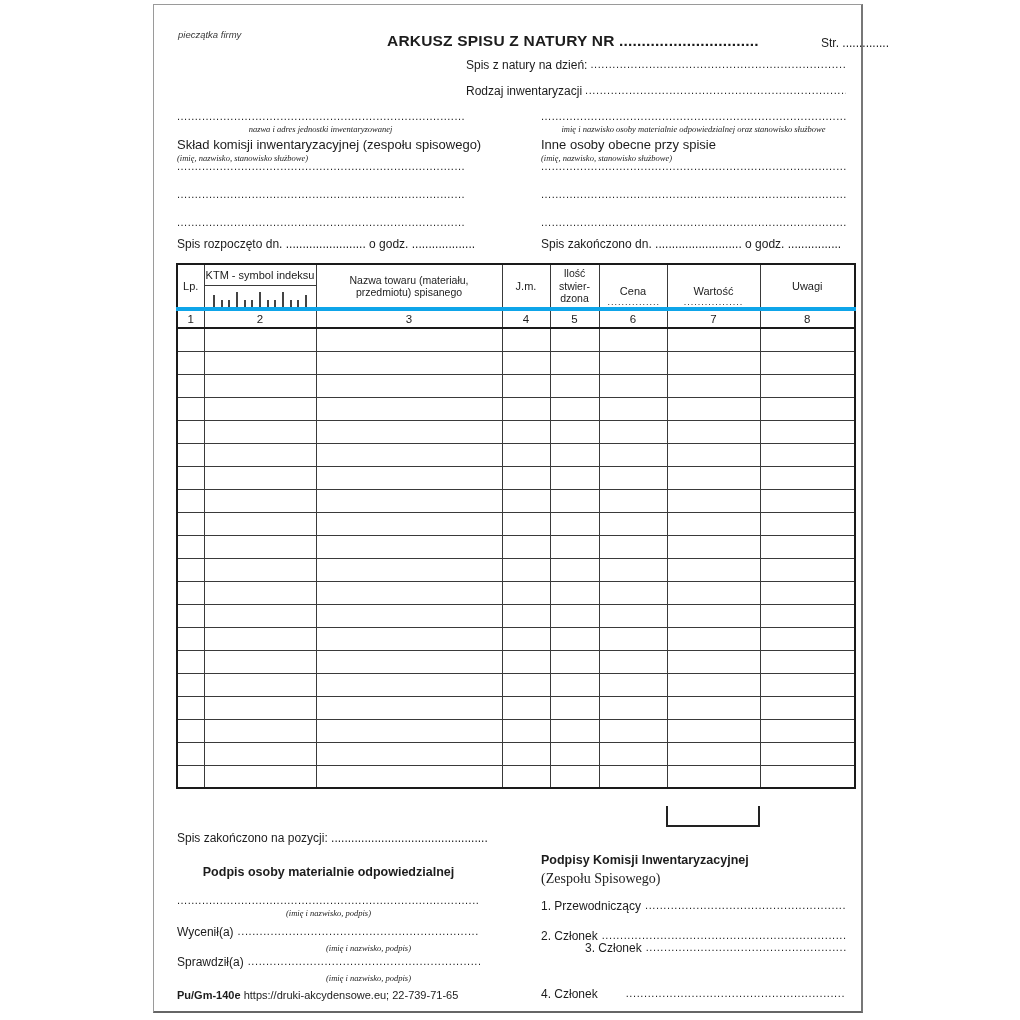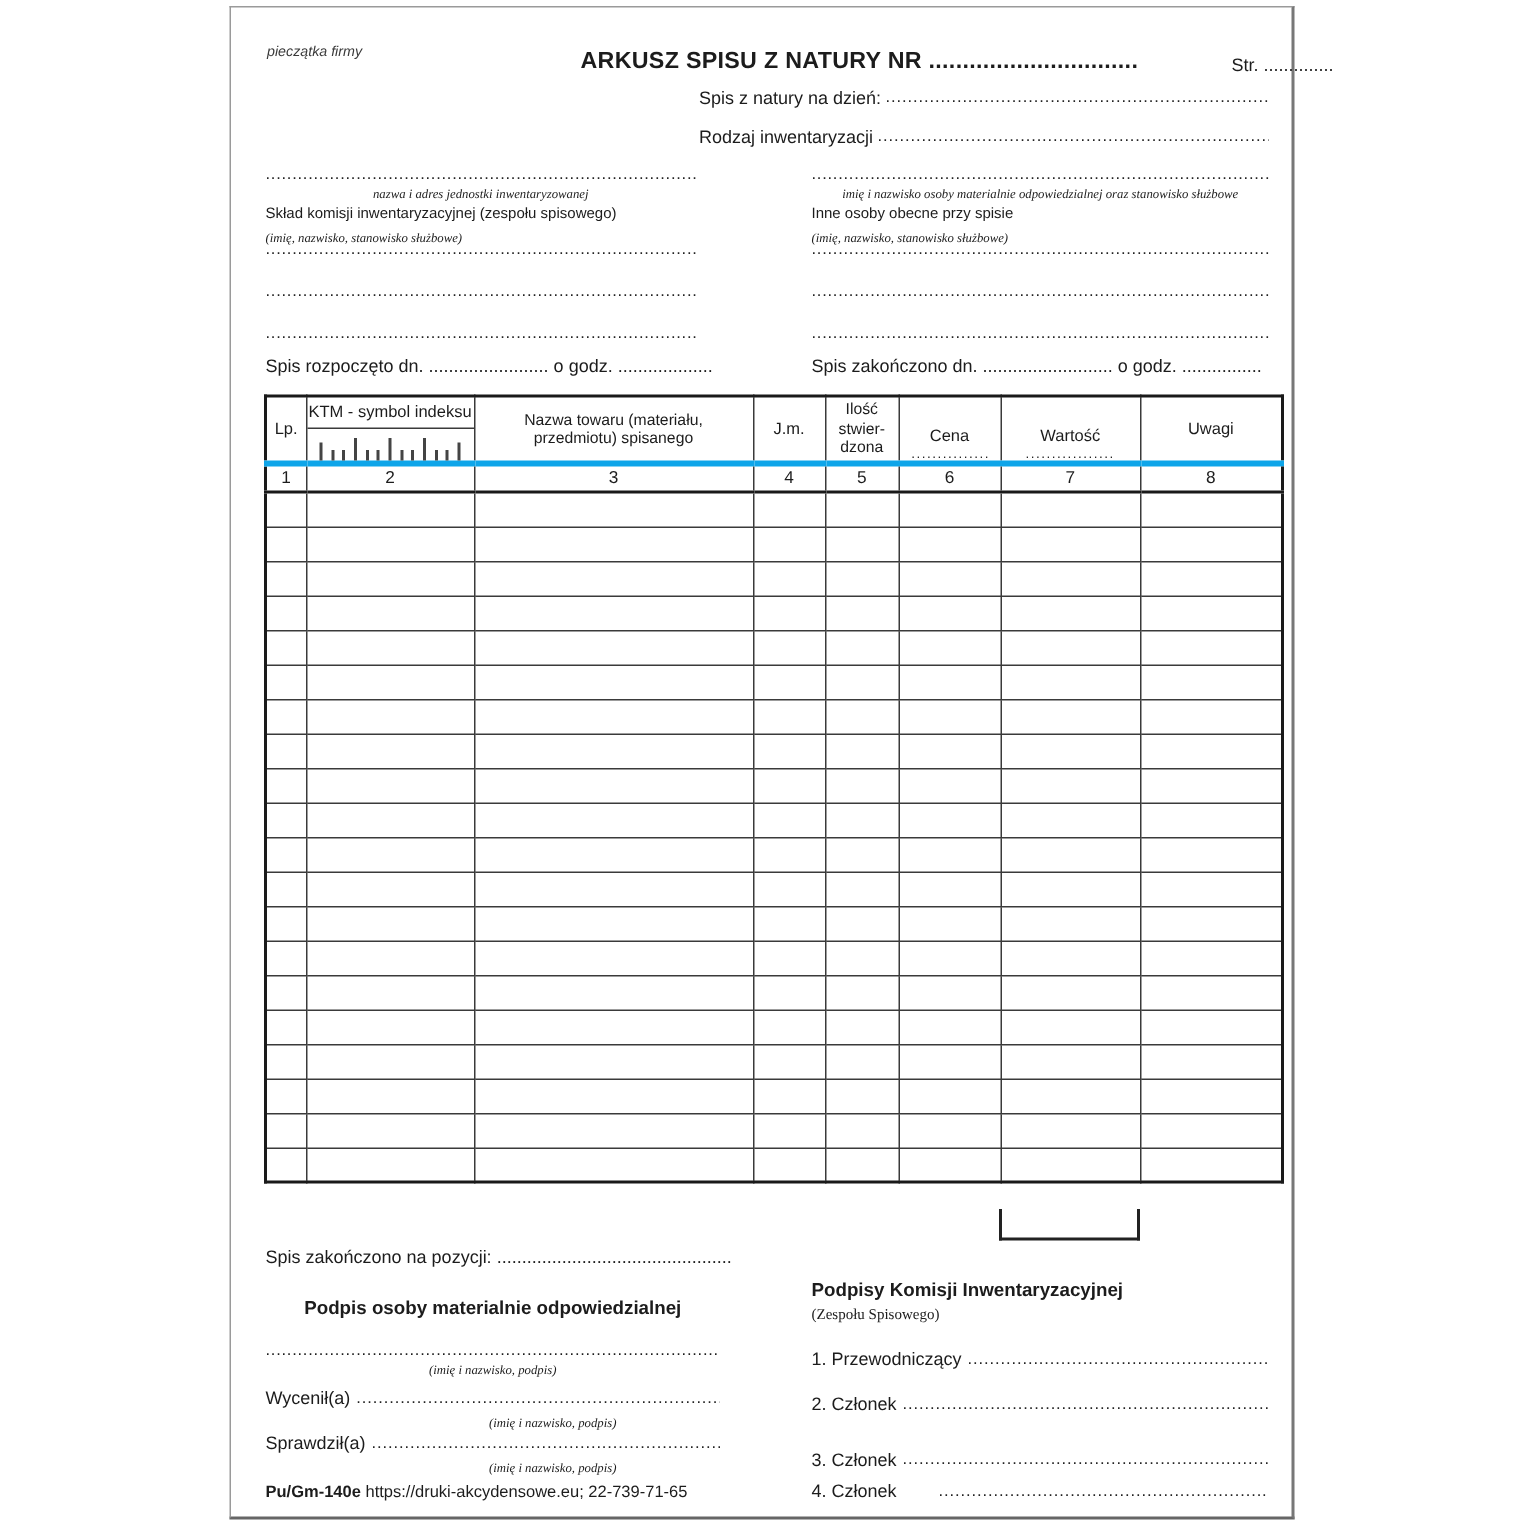--- a/index.html
+++ b/index.html
@@ -31,21 +31,21 @@
   .pcol { position:relative; height:150px; }
   .pcol-left  { width:287px; margin-right:77px; }
   .pcol-right { width:305px; }
   .dotline { position:absolute; left:0; right:0; height:14px; line-height:14px; overflow:hidden; white-space:nowrap; font-size:11px; letter-spacing:.5px; color:#222; }
   .rule-top   { top:0; }
   .blank-1 { top:50px; }
   .blank-2 { top:78px; }
   .blank-3 { top:106px; }
   .caption { position:absolute; left:0; right:0; top:15px; text-align:center;
              font-family:"Liberation Serif", serif; font-style:italic; font-size:8.5px; color:#222; white-space:nowrap; }
-  .pheading { position:absolute; left:0; top:28px; font-size:10px; white-space:nowrap; }
+  .pheading { position:absolute; left:0; top:28px; font-size:13px; white-space:nowrap; }
   .subcaption { position:absolute; left:0; top:44px; font-family:"Liberation Serif", serif; font-style:italic; font-size:8.5px; }
   .timeline { position:absolute; left:0; top:128px; font-size:12px; white-space:nowrap; }
 
   table.invtable { position:absolute; left:22px; top:258px; width:678px; border-collapse:collapse; table-layout:fixed;
                    font-size:11px; border:2px solid #1a1a1a; }
   .invtable th, .invtable td { border:1px solid #3a3a3a; padding:0; font-weight:normal; text-align:center; vertical-align:middle; }
   .invtable thead th { height:42px; border-bottom:4px solid #0ea5e9; }
   .invtable .numrow td { height:19px; border-bottom:2px solid #1a1a1a; font-size:11.5px; }
   .invtable tbody td { height:23px; }
   .prewrap { white-space:pre-line; line-height:1.18; font-size:10.5px; }
@@ -70,21 +70,21 @@
   .cap-3 { left:80px; right:0; top:120px; }
   .sigrow { position:absolute; left:0; right:0; display:flex; align-items:baseline; font-size:12px; }
   .row-wycenil { top:72px; }
   .row-sprawdzil { top:102px; }
   .sigrow .lbl { white-space:nowrap; margin-right:4px; }
   .formfoot { position:absolute; left:0; top:136px; font-size:11px; white-space:nowrap; }
   .formfoot b { font-weight:bold; }
 
   .sigright { left:387px; top:840px; width:305px; height:166px; }
   .sigright .bheading { position:absolute; left:0; top:8px; font-weight:bold; font-size:12.5px; white-space:nowrap; }
-  .sigright .subhead { position:absolute; left:0; top:26px; font-family:"Liberation Serif", serif; font-size:10px; }
+  .sigright .subhead { position:absolute; left:0; top:26px; font-family:"Liberation Serif", serif; font-size:14px; }
   .sigitem { position:absolute; left:0; right:0; display:flex; align-items:baseline; font-size:12px; }
   .sigitem .lbl { white-space:nowrap; margin-right:4px; }
 </style>
 </head>
 <body>
 
 <div class="sheet">
 
   <div class="abs stamp">pieczątka firmy</div>
   <div class="abs title">ARKUSZ SPISU Z NATURY NR ...............................</div>
@@ -417,21 +417,21 @@
     <div class="subhead">(Zespołu Spisowego)</div>
     <div>
         <div class="sigitem" style="top: 54px;">
           <span class="lbl">1. Przewodniczący</span>
           <span class="leader">..........................................................................................................................................................</span>
         </div>
         <div class="sigitem" style="top: 84px;">
           <span class="lbl">2. Członek</span>
           <span class="leader">..........................................................................................................................................................</span>
         </div>
-        <div class="sigitem" style="top: 121px;">
+        <div class="sigitem" style="top: 96px; margin-left: 44px;">
           <span class="lbl">3. Członek</span>
           <span class="leader">..........................................................................................................................................................</span>
         </div>
         <div class="sigitem" style="top: 142px; gap: 24px;">
           <span class="lbl">4. Członek</span>
           <span class="leader">..........................................................................................................................................................</span>
         </div>
       </div>
   </div>
 

